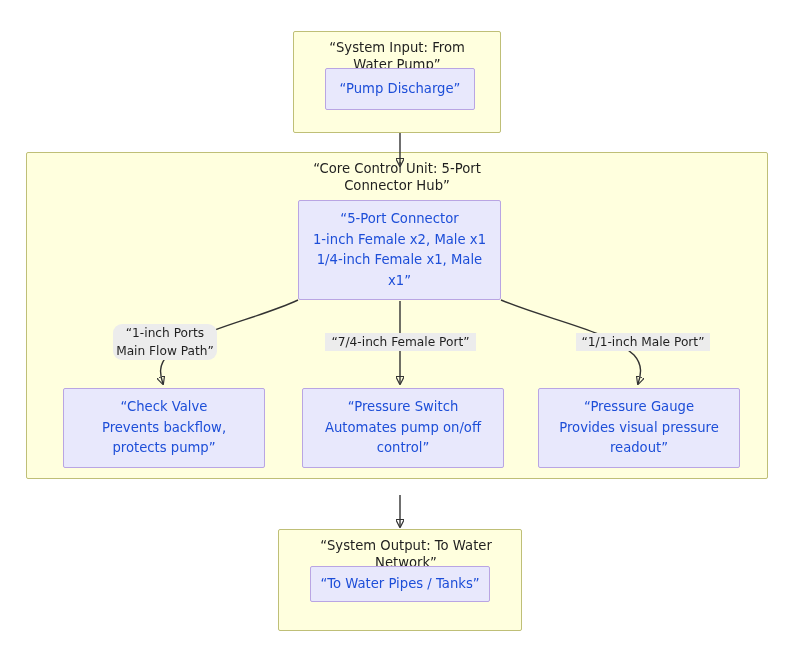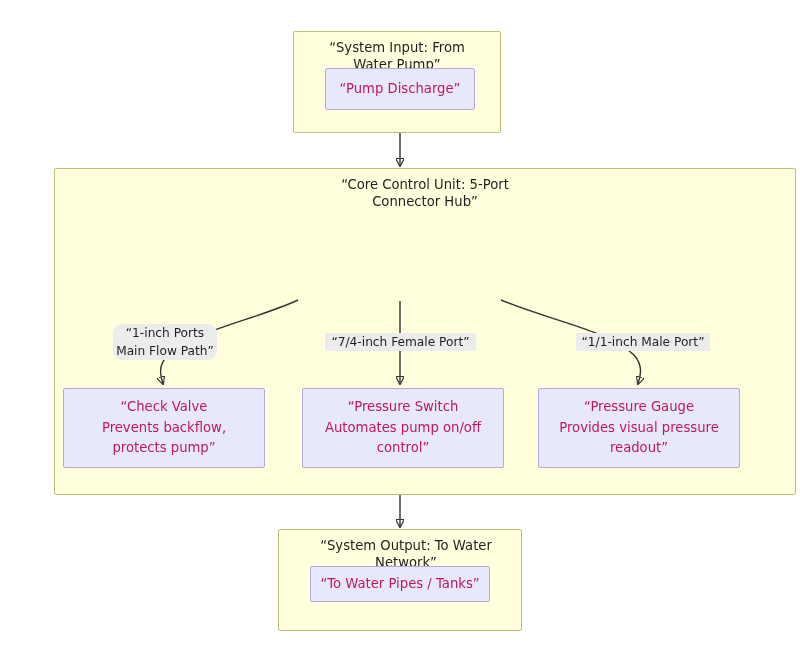--- a/index.html
+++ b/index.html
@@ -41,21 +41,21 @@
     position: absolute;
     background: #e8e8fc;
     border: 1.3px solid #b9a5e3;
     border-radius: 2px;
     box-sizing: border-box;
     display: flex;
     align-items: center;
     justify-content: center;
     text-align: center;
     font-size: 13.2px;
-    color: #be185d;
+    color: #1d4ed8;
     line-height: 20.5px;
     white-space: pre-line;
     z-index: 4;
   }
 
   
   .edge-label {
     position: absolute;
     background: #ececec;
     font-size: 12.2px;
@@ -87,21 +87,21 @@
 </head>
 <body>
 
 <div id="canvas">
 
   <div class="cluster" style="left:293px; top:31px; width:208px; height:102px;">
     <div class="cluster-title" style="top:7px;">“System Input: From
 Water Pump”</div>
   </div>
 
-  <div class="cluster" style="left:26px; top:168px; width:742px; height:327px;margin-left:28px;">
+  <div class="cluster" style="left:26px; top:152px; width:742px; height:327px;">
     <div class="cluster-title" style="top:7px;">“Core Control Unit: 5-Port
 Connector Hub”</div>
   </div>
 
   <div class="cluster" style="left:278px; top:529px; width:244px; height:102px;">
     <div class="cluster-title" style="top:7px;padding-left:12px;">“System Output: To Water
 Network”</div>
   </div>
 
   <svg id="edges" viewBox="0 0 800 665" xmlns="http://www.w3.org/2000/svg">
@@ -117,20 +117,24 @@
 
     <line x1="400" y1="301" x2="400" y2="384" marker-end="url(#arrow)"></line>
 
     <path d="M 501 300 C 548 320, 608 330, 634 355 C 643 365, 641 375, 638 384" marker-end="url(#arrow)"></path>
 
     <line x1="400" y1="495" x2="400" y2="527" marker-end="url(#arrow)"></line>
   </svg>
 
   <div class="node" style="left:325px; top:68px; width:150px; height:42px;">“Pump Discharge”</div>
 
+  <div class="node" style="left:298px; top:200px; width:203px; height:100px;">“5-Port Connector
+1-inch Female x2, Male x1
+1/4-inch Female x1, Male
+x1”</div>
 
   <div class="node" style="left:63px; top:388px; width:202px; height:80px;">“Check Valve
 Prevents backflow,
 protects pump”</div>
 
   <div class="node" style="left:302px; top:388px; width:202px; height:80px;">“Pressure Switch
 Automates pump on/off
 control”</div>
 
   <div class="node" style="left:538px; top:388px; width:202px; height:80px;">“Pressure Gauge

